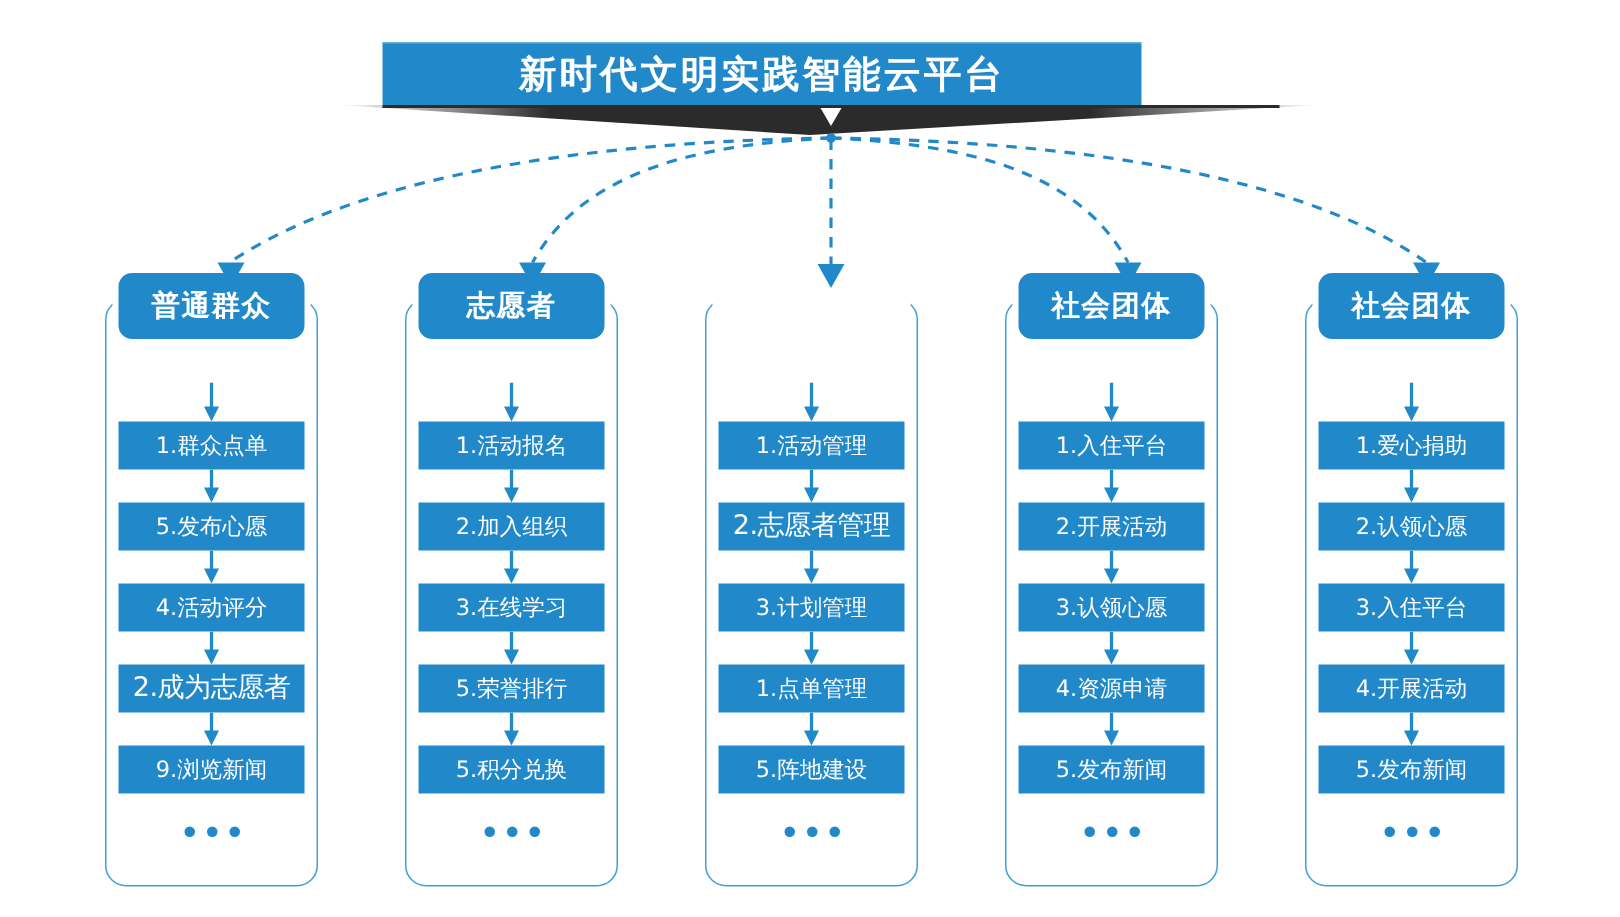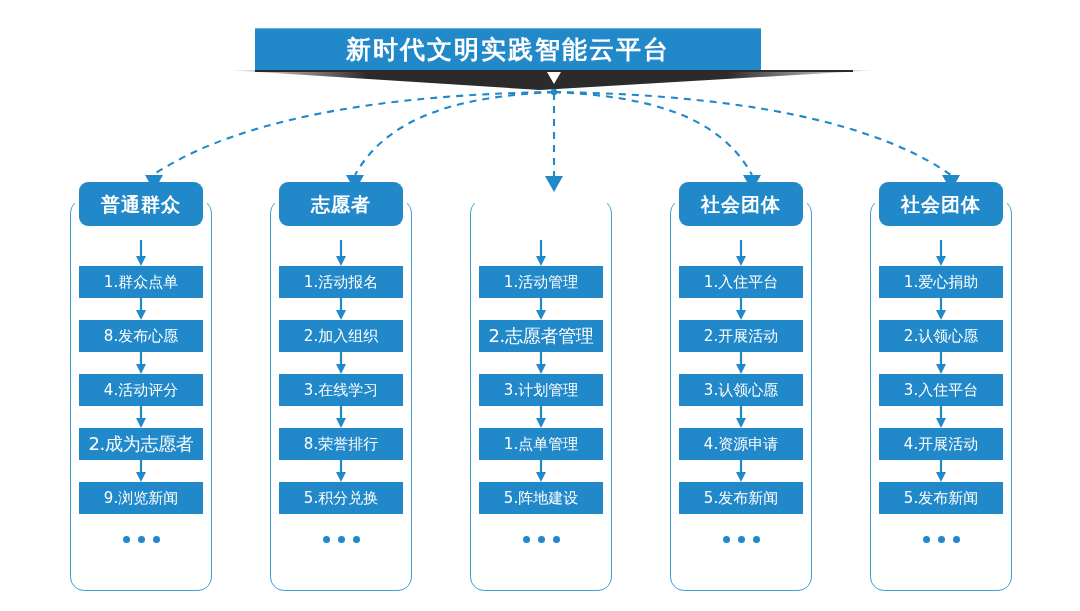--- a/index.html
+++ b/index.html
@@ -119,21 +119,21 @@
     font-size: 19px;
     font-weight: bold;
     letter-spacing: 1px;
     line-height: 1;
     white-space: nowrap;
   }
 
   .col-body {
     position: absolute;
     left: 0;
-    top: 0;
+    top: 15px;
     width: 100%;
     height: 100%;
     display: flex;
     flex-direction: column;
     align-items: center;
     padding-top: 40px;
     box-sizing: border-box;
   }
 
   .arrow-down {
@@ -240,21 +240,21 @@
 
         <div class="item-box">
           <span class="item-label">1.群众点单</span>
         </div>
         <svg class="arrow-down" viewBox="0 0 14 22">
           <line x1="7" y1="0" x2="7" y2="13" stroke="#2189C9" stroke-width="2.2"></line>
           <path d="M 2,12 L 12,12 L 7,22 Z" fill="#2189C9"></path>
         </svg>
 
         <div class="item-box">
-          <span class="item-label">8.发布心愿</span>
+          <span class="item-label">5.发布心愿</span>
         </div>
         <svg class="arrow-down" viewBox="0 0 14 22">
           <line x1="7" y1="0" x2="7" y2="13" stroke="#2189C9" stroke-width="2.2"></line>
           <path d="M 2,12 L 12,12 L 7,22 Z" fill="#2189C9"></path>
         </svg>
 
         <div class="item-box">
           <span class="item-label">4.活动评分</span>
         </div>
         <svg class="arrow-down" viewBox="0 0 14 22">
@@ -310,21 +310,21 @@
 
         <div class="item-box">
           <span class="item-label">3.在线学习</span>
         </div>
         <svg class="arrow-down" viewBox="0 0 14 22">
           <line x1="7" y1="0" x2="7" y2="13" stroke="#2189C9" stroke-width="2.2"></line>
           <path d="M 2,12 L 12,12 L 7,22 Z" fill="#2189C9"></path>
         </svg>
 
         <div class="item-box">
-          <span class="item-label">8.荣誉排行</span>
+          <span class="item-label">5.荣誉排行</span>
         </div>
         <svg class="arrow-down" viewBox="0 0 14 22">
           <line x1="7" y1="0" x2="7" y2="13" stroke="#2189C9" stroke-width="2.2"></line>
           <path d="M 2,12 L 12,12 L 7,22 Z" fill="#2189C9"></path>
         </svg>
 
         <div class="item-box">
           <span class="item-label">5.积分兑换</span>
         </div>
 

